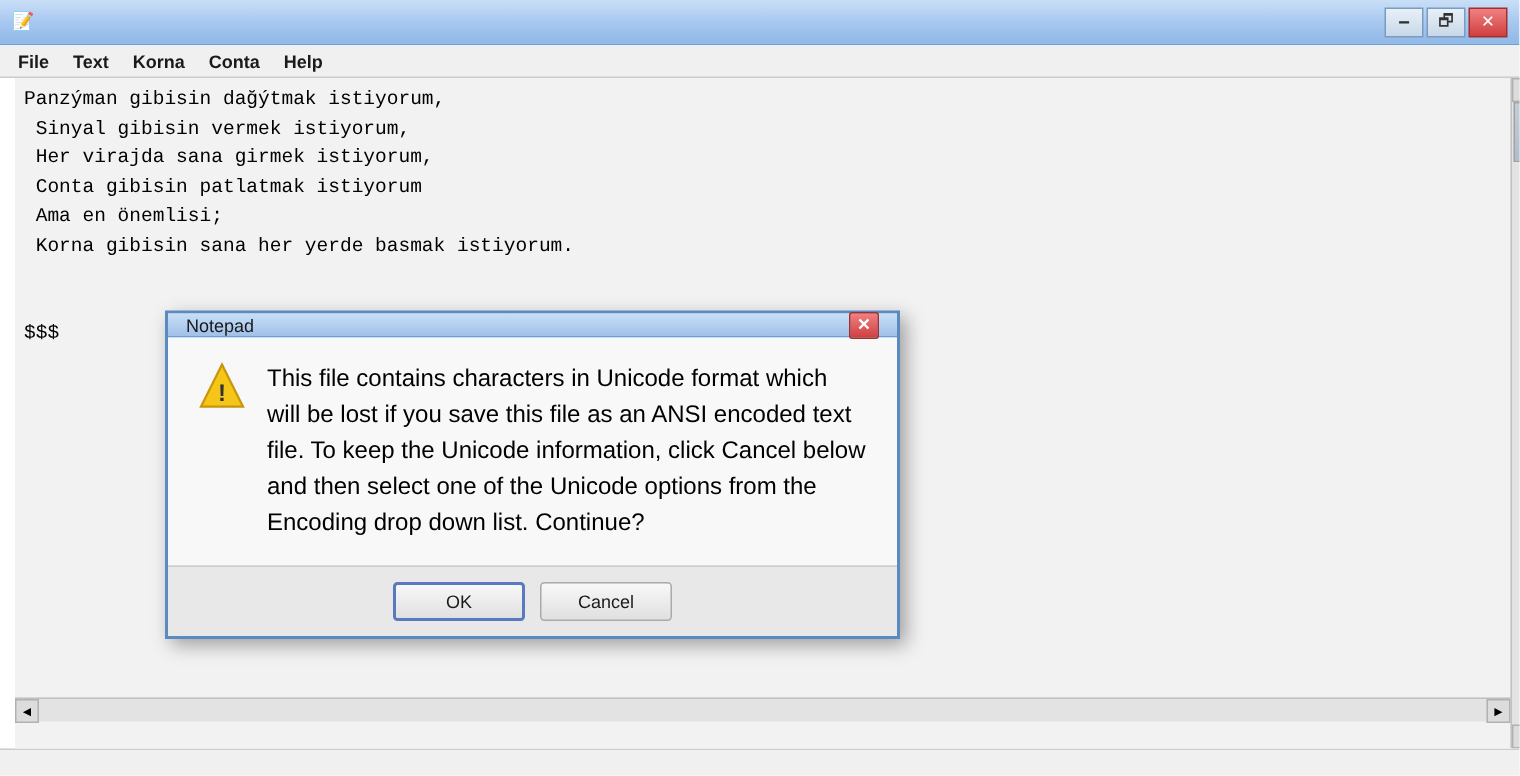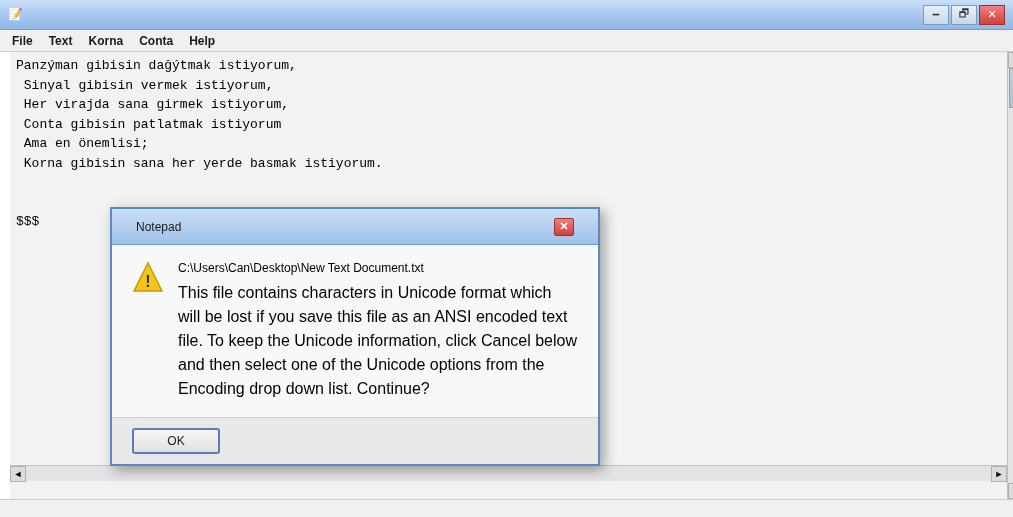--- a/index.html
+++ b/index.html
@@ -181,25 +181,25 @@
       width: 490px;
       background: linear-gradient(to bottom, #d4e8f8 0%, #c0d8f0 100%);
       border: 2px solid #5a8abf;
       box-shadow: 4px 4px 12px rgba(0,0,0,0.35);
       position: absolute;
       top: 155px;
       left: 100px;
     }
     .dialog-title-bar {
       background: linear-gradient(to bottom, #c9dff7 0%, #a0c0e8 100%);
-      height: 36px;
+      height: 16px;
       display: flex;
       align-items: center;
       justify-content: space-between;
-      padding: 0 24px;
+      padding: 0 12px;
       border-bottom: 1px solid #6a9fd8;
     }
     .dialog-title-text {
       font-size: 12px;
       color: #1a1a1a;
     }
     .dialog-close-btn {
       width: 20px;
       height: 18px;
       background: linear-gradient(to bottom, #f08080 0%, #d04040 100%);
@@ -233,21 +233,20 @@
       color: #000;
       line-height: 1.5;
     }
     .dialog-footer {
       background: #e8e8e8;
       padding: 10px 20px;
       display: flex;
       justify-content: center;
       gap: 10px;
       border-top: 1px solid #ccc;
-      flex-direction: column;
     }
     .dialog-btn {
       width: 88px;
       height: 26px;
       background: linear-gradient(to bottom, #f8f8f8 0%, #e0e0e0 100%);
       border: 1px solid #aaa;
       border-radius: 3px;
       cursor: pointer;
       font-size: 12px;
       color: #1a1a1a;
@@ -318,27 +317,27 @@
         <button class="dialog-close-btn">✕</button>
       </div>
 
       <div class="dialog-body">
 
         <svg class="warn-icon" viewBox="0 0 32 32" xmlns="http://www.w3.org/2000/svg">
           <polygon points="16,2 30,30 2,30" fill="#f5c518" stroke="#c8960a" stroke-width="1.5"></polygon>
           <text x="16" y="26" text-anchor="middle" font-size="16" font-weight="bold" fill="#333">!</text>
         </svg>
         <div class="dialog-text-block">
-          <div class="dialog-filename">C:\Users\Can\Desktop\New Text Document.txt</div>
           <div class="dialog-message">This file contains characters in Unicode format which will be lost if you save this file as an ANSI encoded text file. To keep the Unicode information, click Cancel below and then select one of the Unicode options from the Encoding drop down list. Continue?</div>
         </div>
       </div>
 
       <div class="dialog-footer">
         <button class="dialog-btn ok-btn">OK</button>
+        <button class="dialog-btn">Cancel</button>
       </div>
     </div>
   </div>
 </div>
 
 <div class="status-bar">
   <span></span>
 </div>
 
 </body></html>

